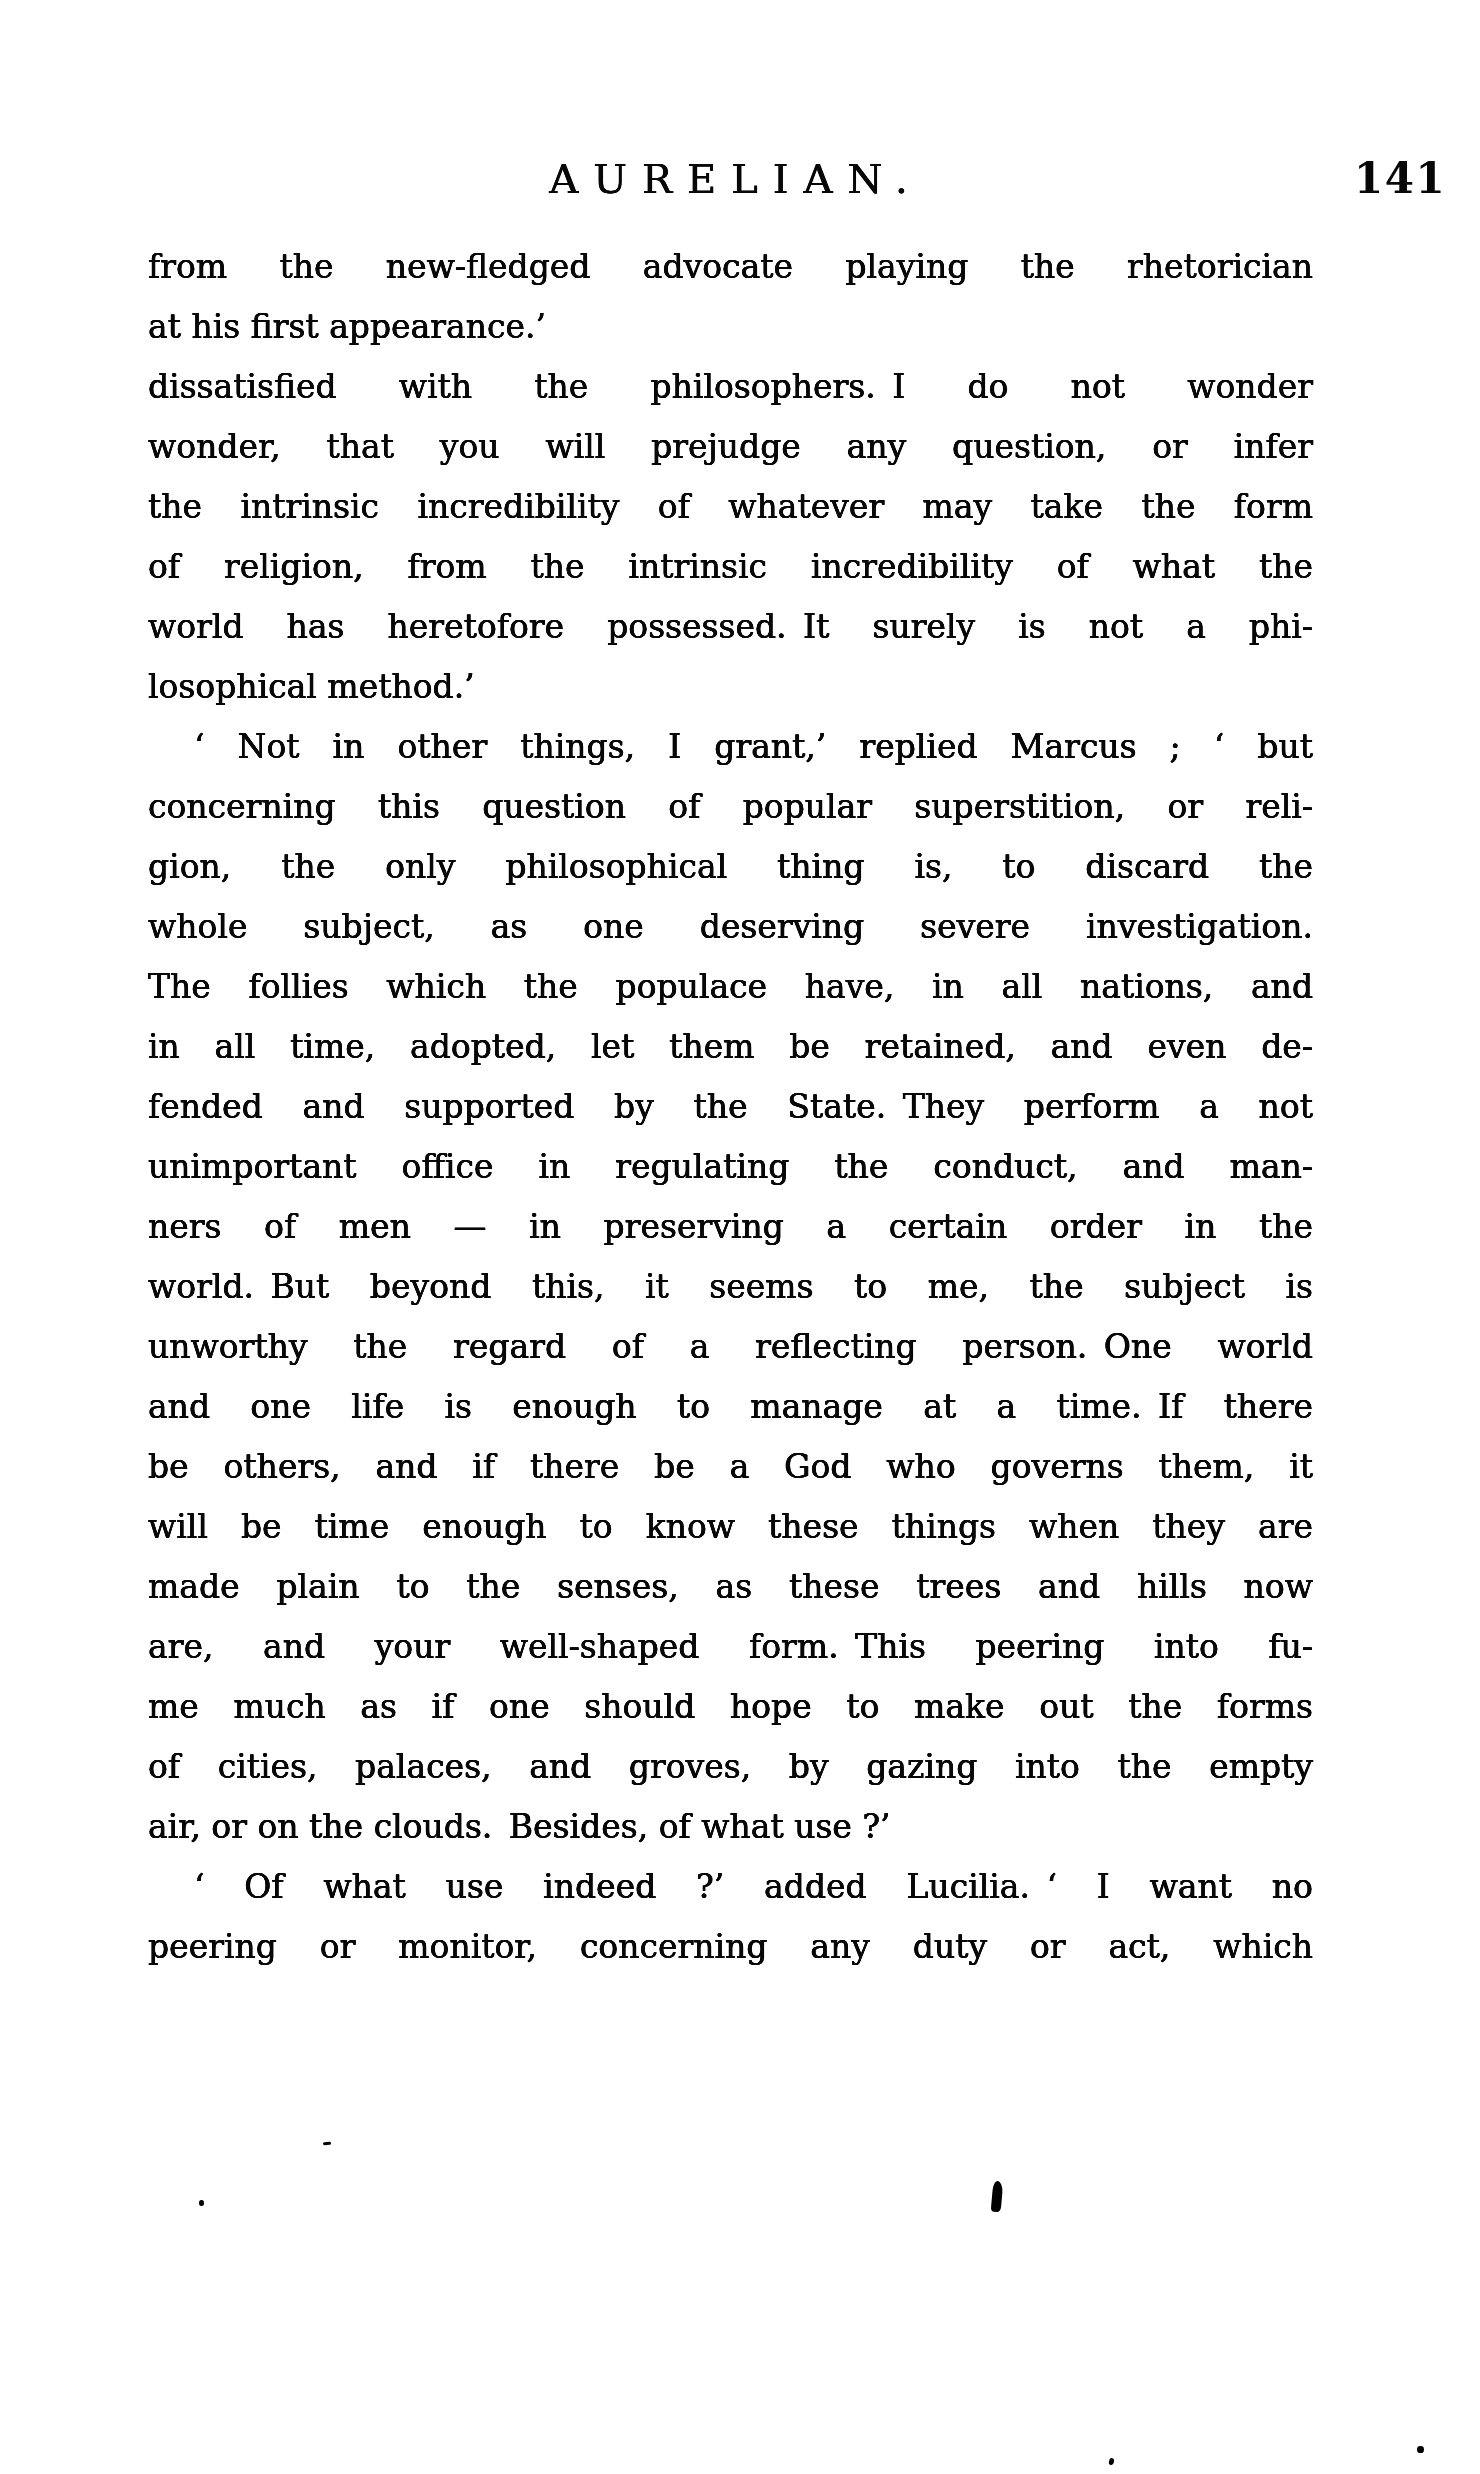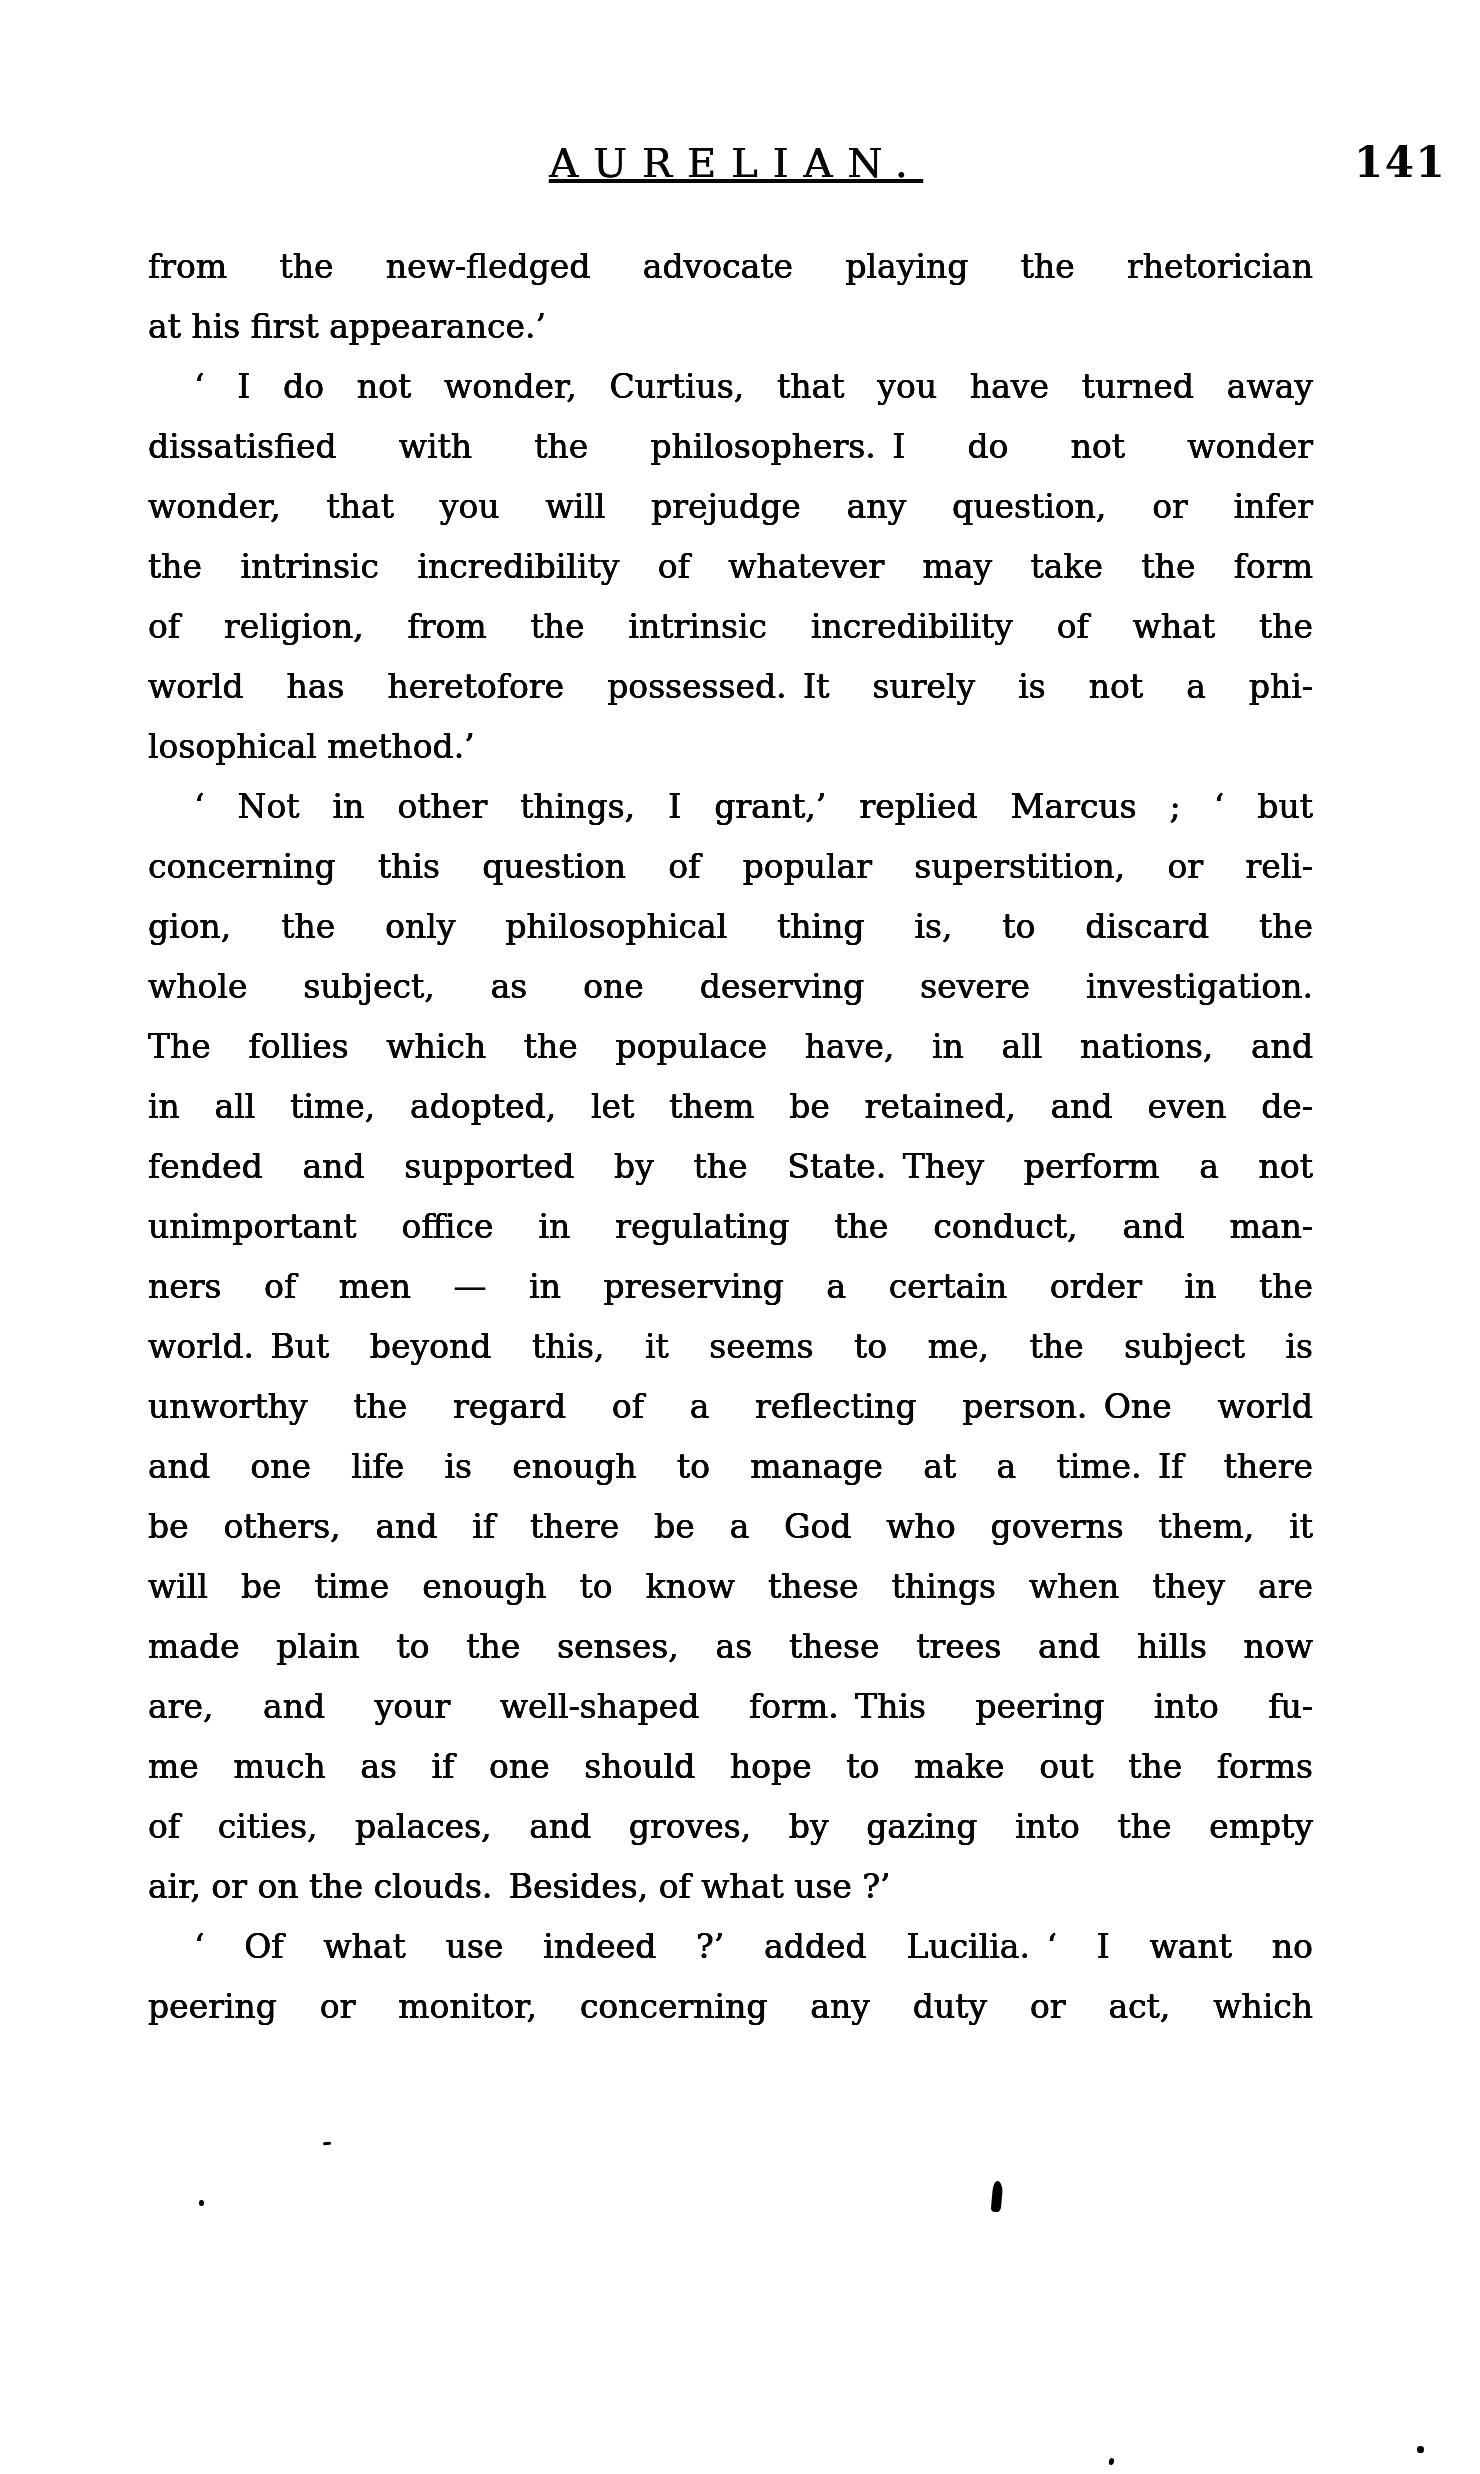--- a/index.html
+++ b/index.html
@@ -7,21 +7,21 @@
     position:relative;
     width:1480px;height:2475px;
     background:#ffffff;
     overflow:hidden;
     font-family:"DejaVu Serif","Liberation Serif",serif;
     color:#070707;
   }
   
   .header-row{
     position:absolute;
-    left:146px;top:136px;width:1165px;height:54px;text-decoration:underline;
+    left:146px;top:152px;width:1165px;height:54px;
   }
   .running-title{
     display:block;
     text-align:center;
     font-size:40px;
     line-height:54px;
     letter-spacing:15px;
     padding-left:15px; 
     text-shadow:0.3px 0 0 #070707,-0.3px 0 0 #070707;
     white-space:nowrap;
@@ -66,21 +66,20 @@
 <div class="page">
 
   <div class="header-row">
     <span class="running-title">AURELIAN.</span>
     <span class="page-number">141</span>
   </div>
 
   <div class="text-block">
       <div class="line">from the new-fledged advocate playing the rhetorician</div>
       <div class="line no-just">at his first appearance.’</div>
-      <div class="line indent">‘ I do not wonder, Curtius, that you have turned away</div>
       <div class="line">dissatisfied with the philosophers. I do not wonder</div>
       <div class="line">wonder, that you will prejudge any question, or infer</div>
       <div class="line">the intrinsic incredibility of whatever may take the form</div>
       <div class="line">of religion, from the intrinsic incredibility of what the</div>
       <div class="line">world has heretofore possessed. It surely is not a phi-</div>
       <div class="line no-just">losophical method.’</div>
       <div class="line indent">‘ Not in other things, I grant,’ replied Marcus ; ‘ but</div>
       <div class="line">concerning this question of popular superstition, or reli-</div>
       <div class="line">gion, the only philosophical thing is, to discard the</div>
       <div class="line">whole subject, as one deserving severe investigation.</div>

